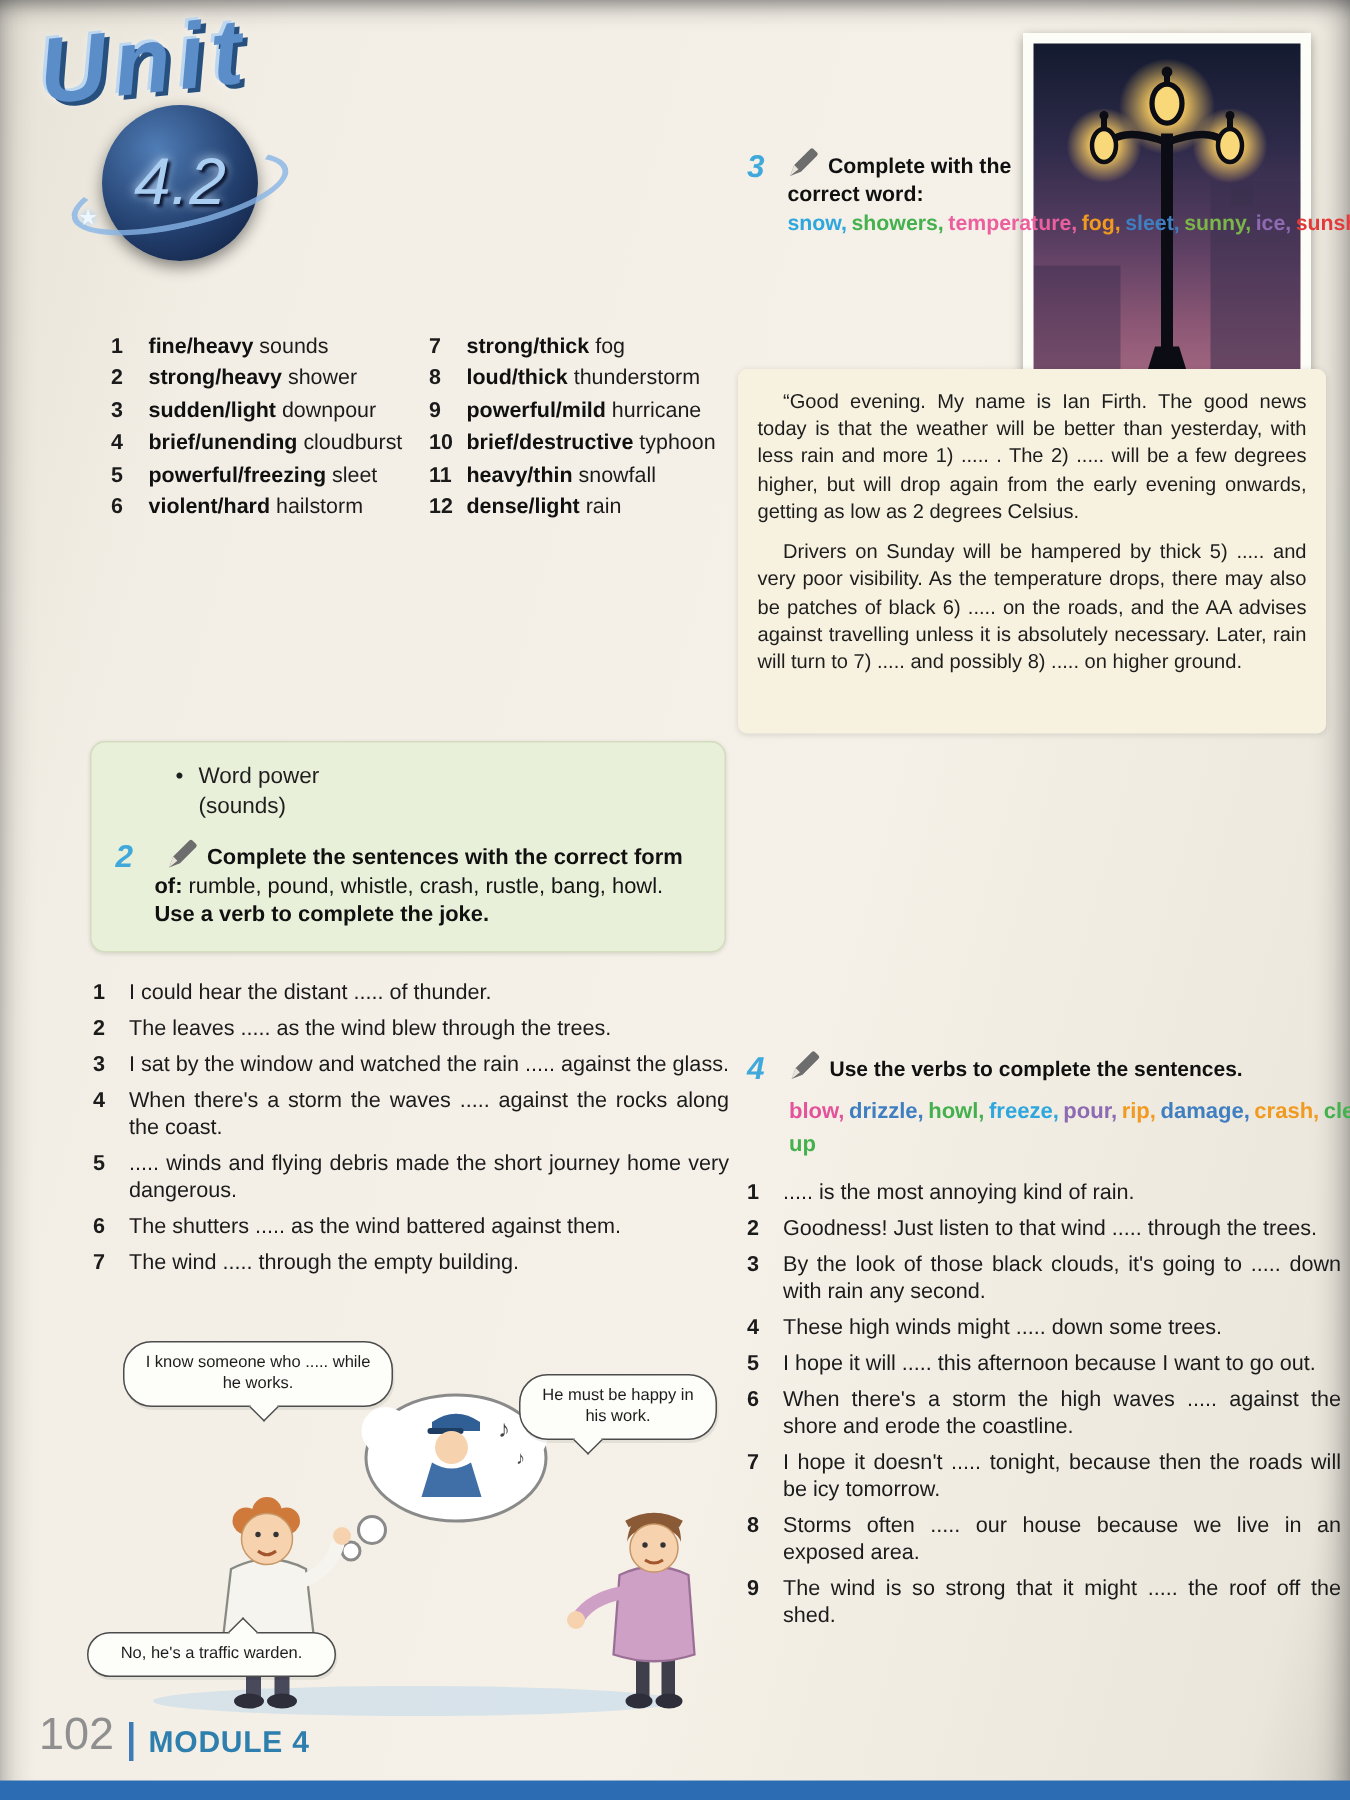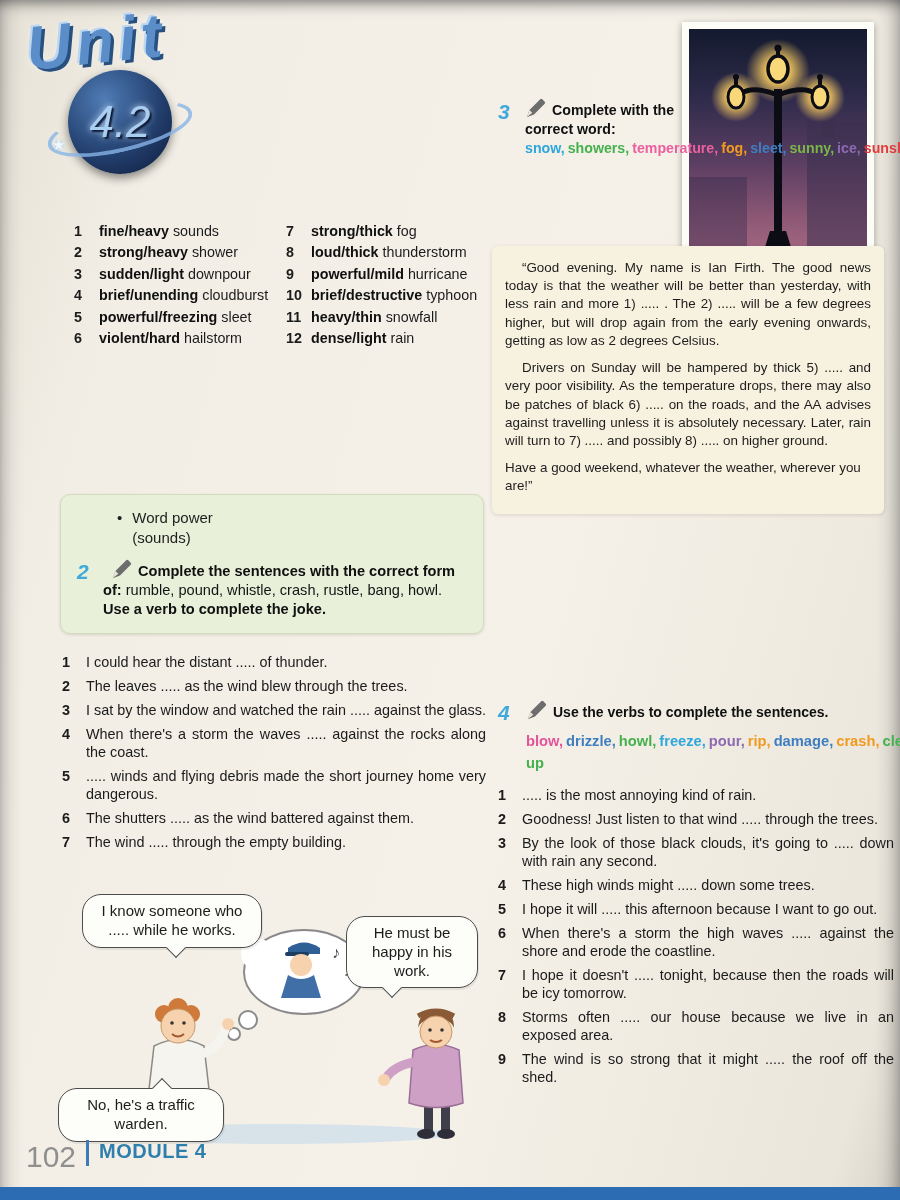--- a/index.html
+++ b/index.html
@@ -58,53 +58,53 @@
   .sitem{display:flex;gap:10px;margin-bottom:6px}
   .snum{font-weight:bold;font-size:14.4px;min-width:14px;line-height:1.25}
   .stxt{flex:1;font-size:14.4px;line-height:1.25;text-align:justify}
   .ex2-list{left:62px;top:653px;width:424px}
   .ex4-items{margin-top:12px}
 
   
   .cartoon{position:absolute;left:52px;top:888px;width:436px;height:258px}
   .cartoon svg.scene{position:absolute;inset:0}
   .bubble{position:absolute;background:#fdfdfa;border:1.6px solid #4c4c4c;border-radius:19px;
-    padding:7px 9px;font-size:15px;line-height:1.25;text-align:center;color:#1c1c1c;z-index:2;
+    padding:7px 9px;font-size:11px;line-height:1.25;text-align:center;color:#1c1c1c;z-index:2;
     box-shadow:1px 2px 0 rgba(0,0,0,.07)}
   .bubble::after{content:"";position:absolute;width:13px;height:13px;background:#fdfdfa;
     border-right:1.6px solid #4c4c4c;border-bottom:1.6px solid #4c4c4c;transform:rotate(45deg)}
   .b1{left:30px;top:6px;width:180px}.b1::after{bottom:-8px;left:86px}
   .b2{left:294px;top:28px;width:132px}.b2::after{bottom:-8px;left:38px}
   .b3{left:6px;top:200px;width:166px}.b3::after{top:-8px;left:96px;transform:rotate(-135deg)}
 
   
   .photo{position:absolute;left:682px;top:22px;width:192px;height:232px;background:#fdfdf8;padding:7px;
     box-shadow:0 2px 7px rgba(0,0,0,.35)}
   .photo-inner{width:100%;height:100%;position:relative;overflow:hidden;
     background:linear-gradient(180deg,#131a2e 0%,#2d2a49 30%,#5c3f63 62%,#8a5674 85%,#a0657f 100%)}
   .photo-inner svg{position:absolute;inset:0;width:100%;height:100%}
 
   .ex3{position:absolute;left:498px;top:98px;width:182px}
   .ex3 .exnum{position:absolute;left:0;top:2px}
   .ex3 .txt{margin-left:27px;font-size:14.2px;line-height:1.34;font-weight:bold;color:#141414}
   .cw{font-weight:bold;margin-right:3px}
 
   .passage{position:absolute;left:492px;top:246px;width:392px;background:#f7f1df;border-radius:6px;
-    padding:13px 13px 18px;box-shadow:0 1px 4px rgba(0,0,0,.13)}
+    padding:13px 13px 30px;box-shadow:0 1px 4px rgba(0,0,0,.13)}
   .passage p{font-size:13.4px;line-height:1.36;text-align:justify;text-indent:17px;color:#1d1d1d;margin-bottom:9px}
   .passage p.last{text-indent:0;margin-bottom:0;text-align:left}
 
   .ex4{position:absolute;left:498px;top:700px;width:396px}
   .ex4-head{position:relative}
   .ex4-head .exnum{position:absolute;left:0;top:1px}
   .ex4-head .txt{margin-left:28px;font-size:14px;font-weight:bold;line-height:1.3;width:310px;color:#141414}
   .verbline{margin:10px 0 0 28px;width:340px;font-size:14.7px;line-height:1.45}
 
   
-  .footer{position:absolute;left:26px;top:1140px;display:flex;align-items:flex-start;gap:10px;z-index:3}
+  .footer{position:absolute;left:26px;top:1140px;display:flex;align-items:flex-end;gap:10px;z-index:3}
   .pagenum{font-size:30px;color:#8f8f8f}
   .fdiv{width:3px;height:26px;background:#3f7ab8}
   .module{color:#2e7fae;font-weight:bold;font-size:20px;letter-spacing:.5px}
   .bottombar{position:absolute;left:0;right:0;bottom:0;height:13px;background:#2c6cb2;z-index:3}
 </style>
 </head>
 <body>
 
 <div class="page">
 
@@ -316,21 +316,20 @@
     <span class="exnum blue">3</span>
     <p class="txt"><svg class="pencil" viewBox="0 0 24 24" style="margin-left:0">
           <path d="M2 22l3.1-8.3L17.4 1.5a1.7 1.7 0 0 1 2.4 0l2.7 2.7a1.7 1.7 0 0 1 0 2.4L10.3 18.9 2 22z" fill="#6d6d6d"></path>
           <path d="M2 22l3.1-8.3 3.2 3.2L2 22z" fill="#e9e5da"></path>
         </svg><b>Complete with the correct word: </b><span class="cw" style="color: rgb(45, 167, 221);">snow,</span><span class="cw" style="color: rgb(69, 177, 78);">showers,</span><span class="cw" style="color: rgb(236, 95, 158);">temperature,</span><span class="cw" style="color: rgb(242, 154, 31);">fog,</span><span class="cw" style="color: rgb(63, 127, 193);">sleet,</span><span class="cw" style="color: rgb(122, 182, 72);">sunny,</span><span class="cw" style="color: rgb(142, 106, 178);">ice,</span><span class="cw" style="color: rgb(226, 59, 59);">sunshine.</span></p>
   </section>
 
   <div class="passage">
     <p>“Good evening. My name is Ian Firth. The good news today is that the weather will be better than yesterday, with less rain and more 1) ..... . The 2) ..... will be a few degrees higher, but will drop again from the early evening onwards, getting as low as 2 degrees Celsius.</p>
     <p>Drivers on Sunday will be hampered by thick 5) ..... and very poor visibility. As the temperature drops, there may also be patches of black 6) ..... on the roads, and the AA advises against travelling unless it is absolutely necessary. Later, rain will turn to 7) ..... and possibly 8) ..... on higher ground.</p>
-    <p class="last">Have a good weekend, whatever the weather, wherever you are!”</p>
   </div>
 
   <section class="ex4">
     <div class="ex4-head">
       <span class="exnum blue">4</span>
       <p class="txt"><svg class="pencil" viewBox="0 0 24 24" style="margin-left:0">
             <path d="M2 22l3.1-8.3L17.4 1.5a1.7 1.7 0 0 1 2.4 0l2.7 2.7a1.7 1.7 0 0 1 0 2.4L10.3 18.9 2 22z" fill="#6d6d6d"></path>
             <path d="M2 22l3.1-8.3 3.2 3.2L2 22z" fill="#e9e5da"></path>
           </svg><b>Use the verbs to complete the sentences.</b></p>
     </div>

